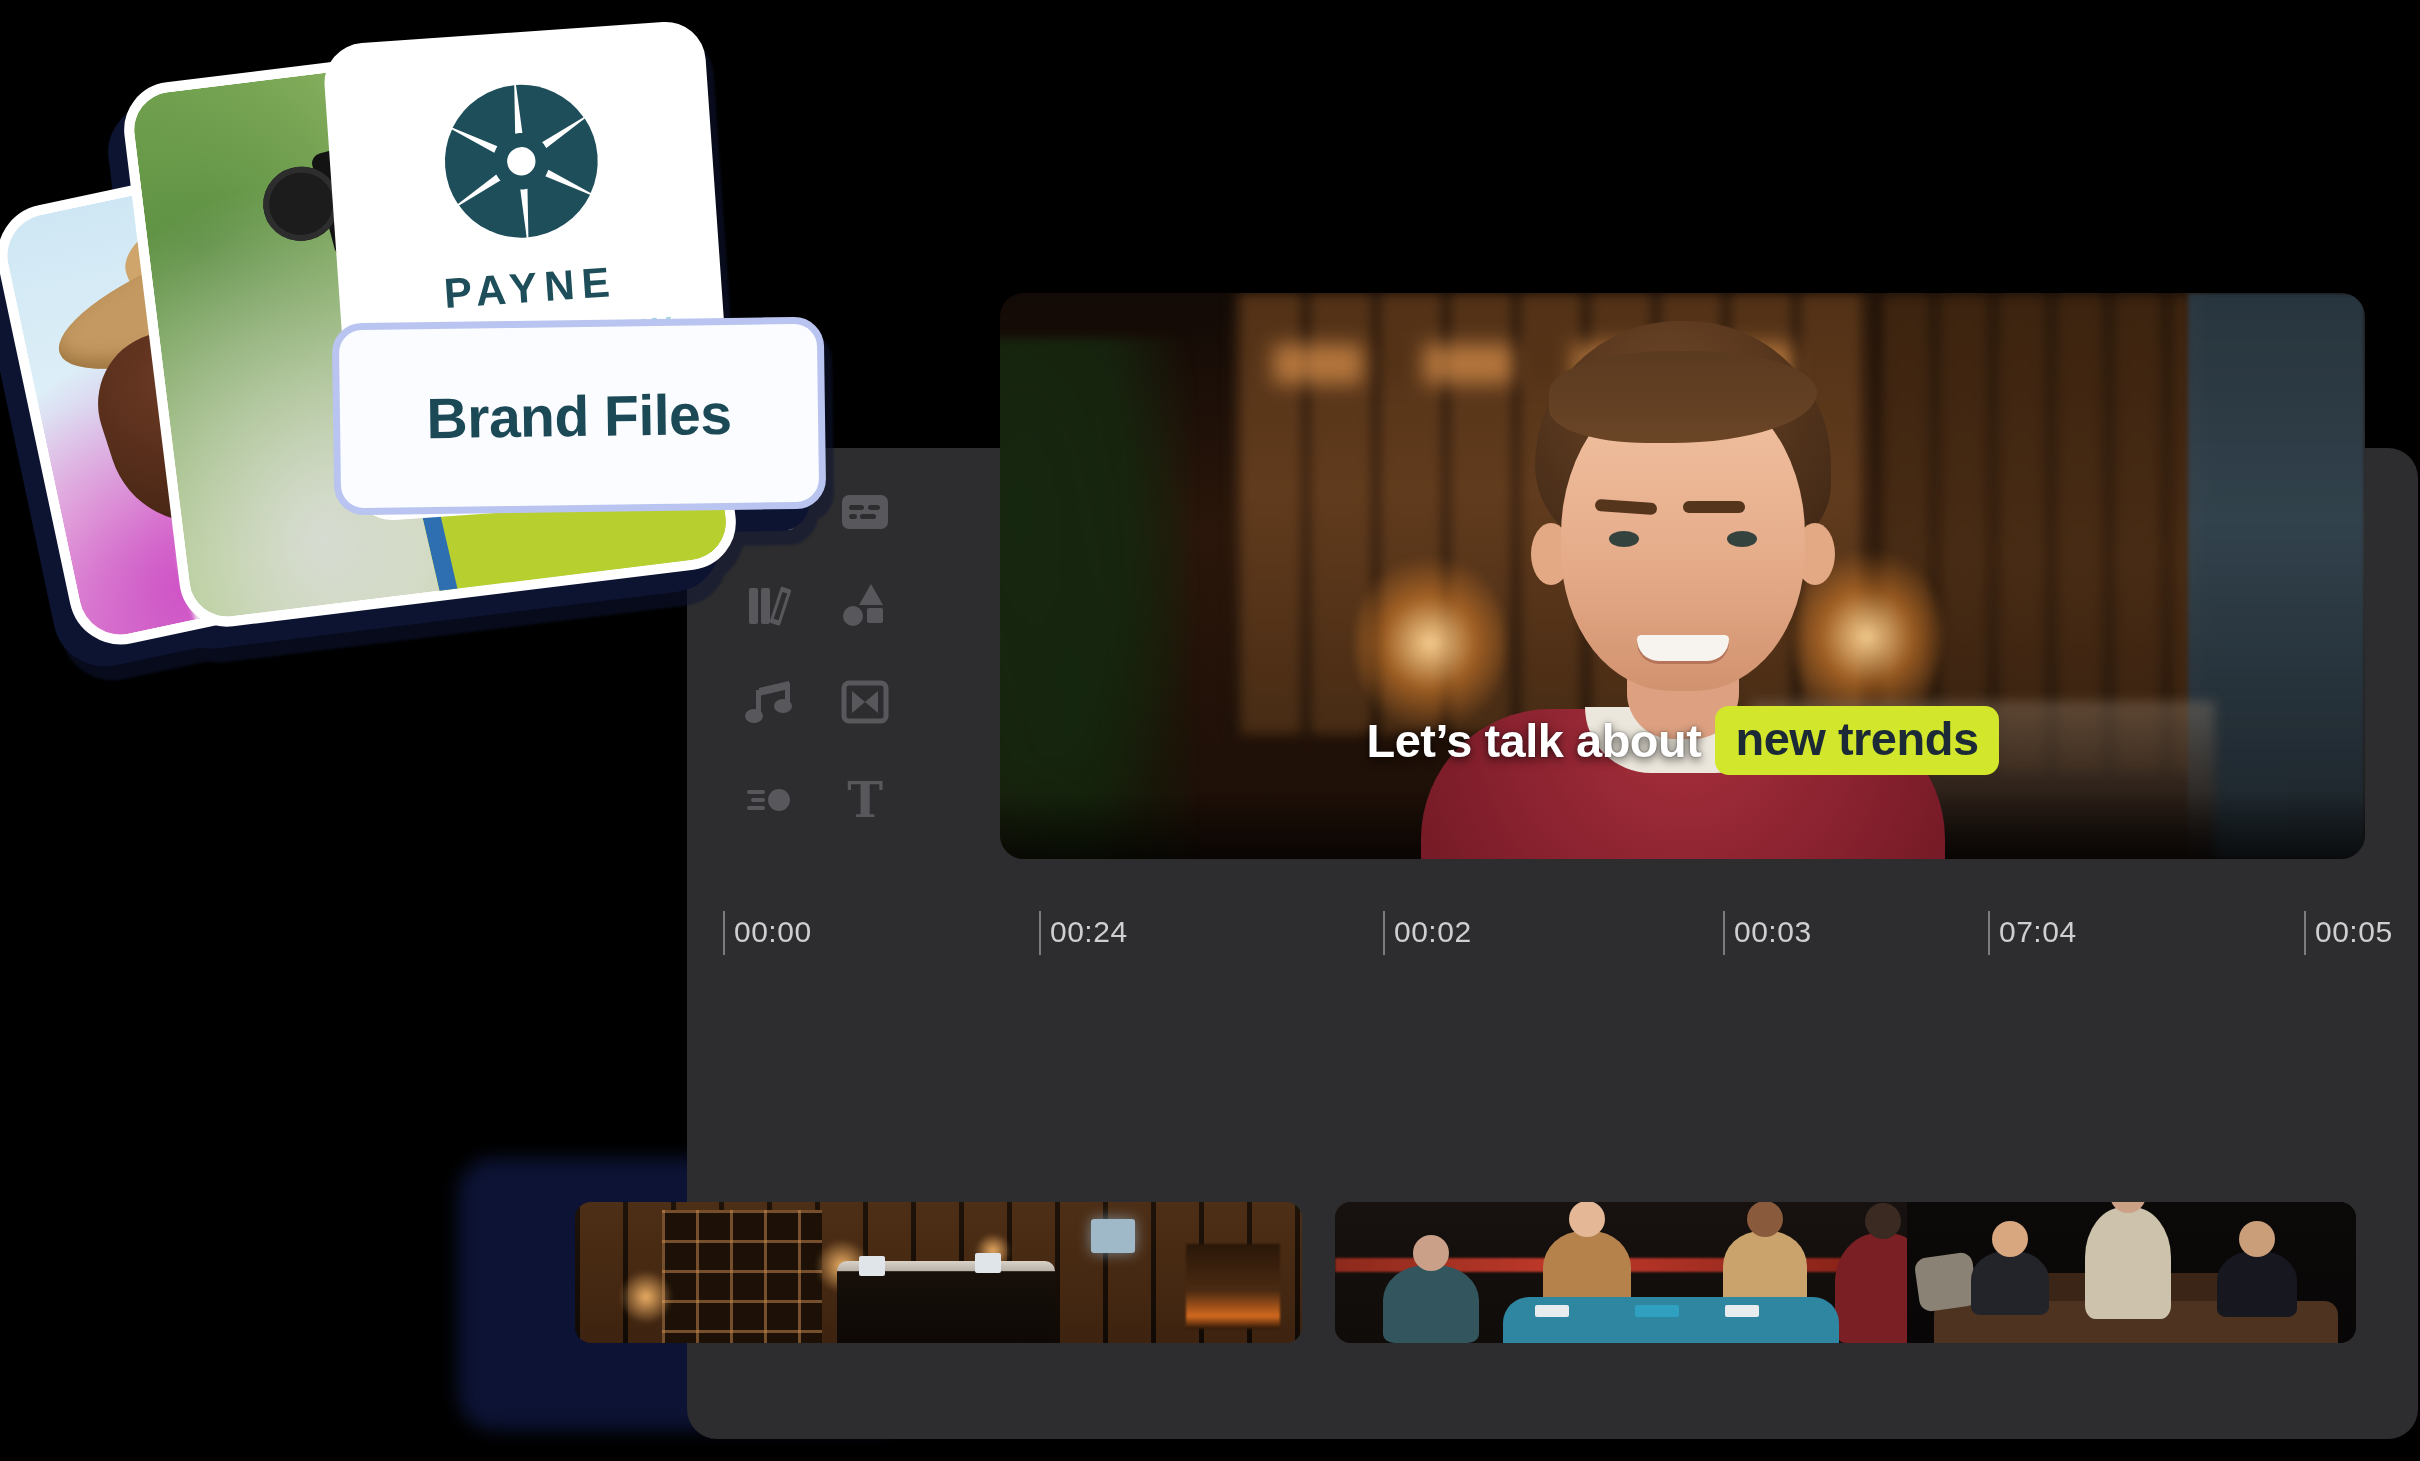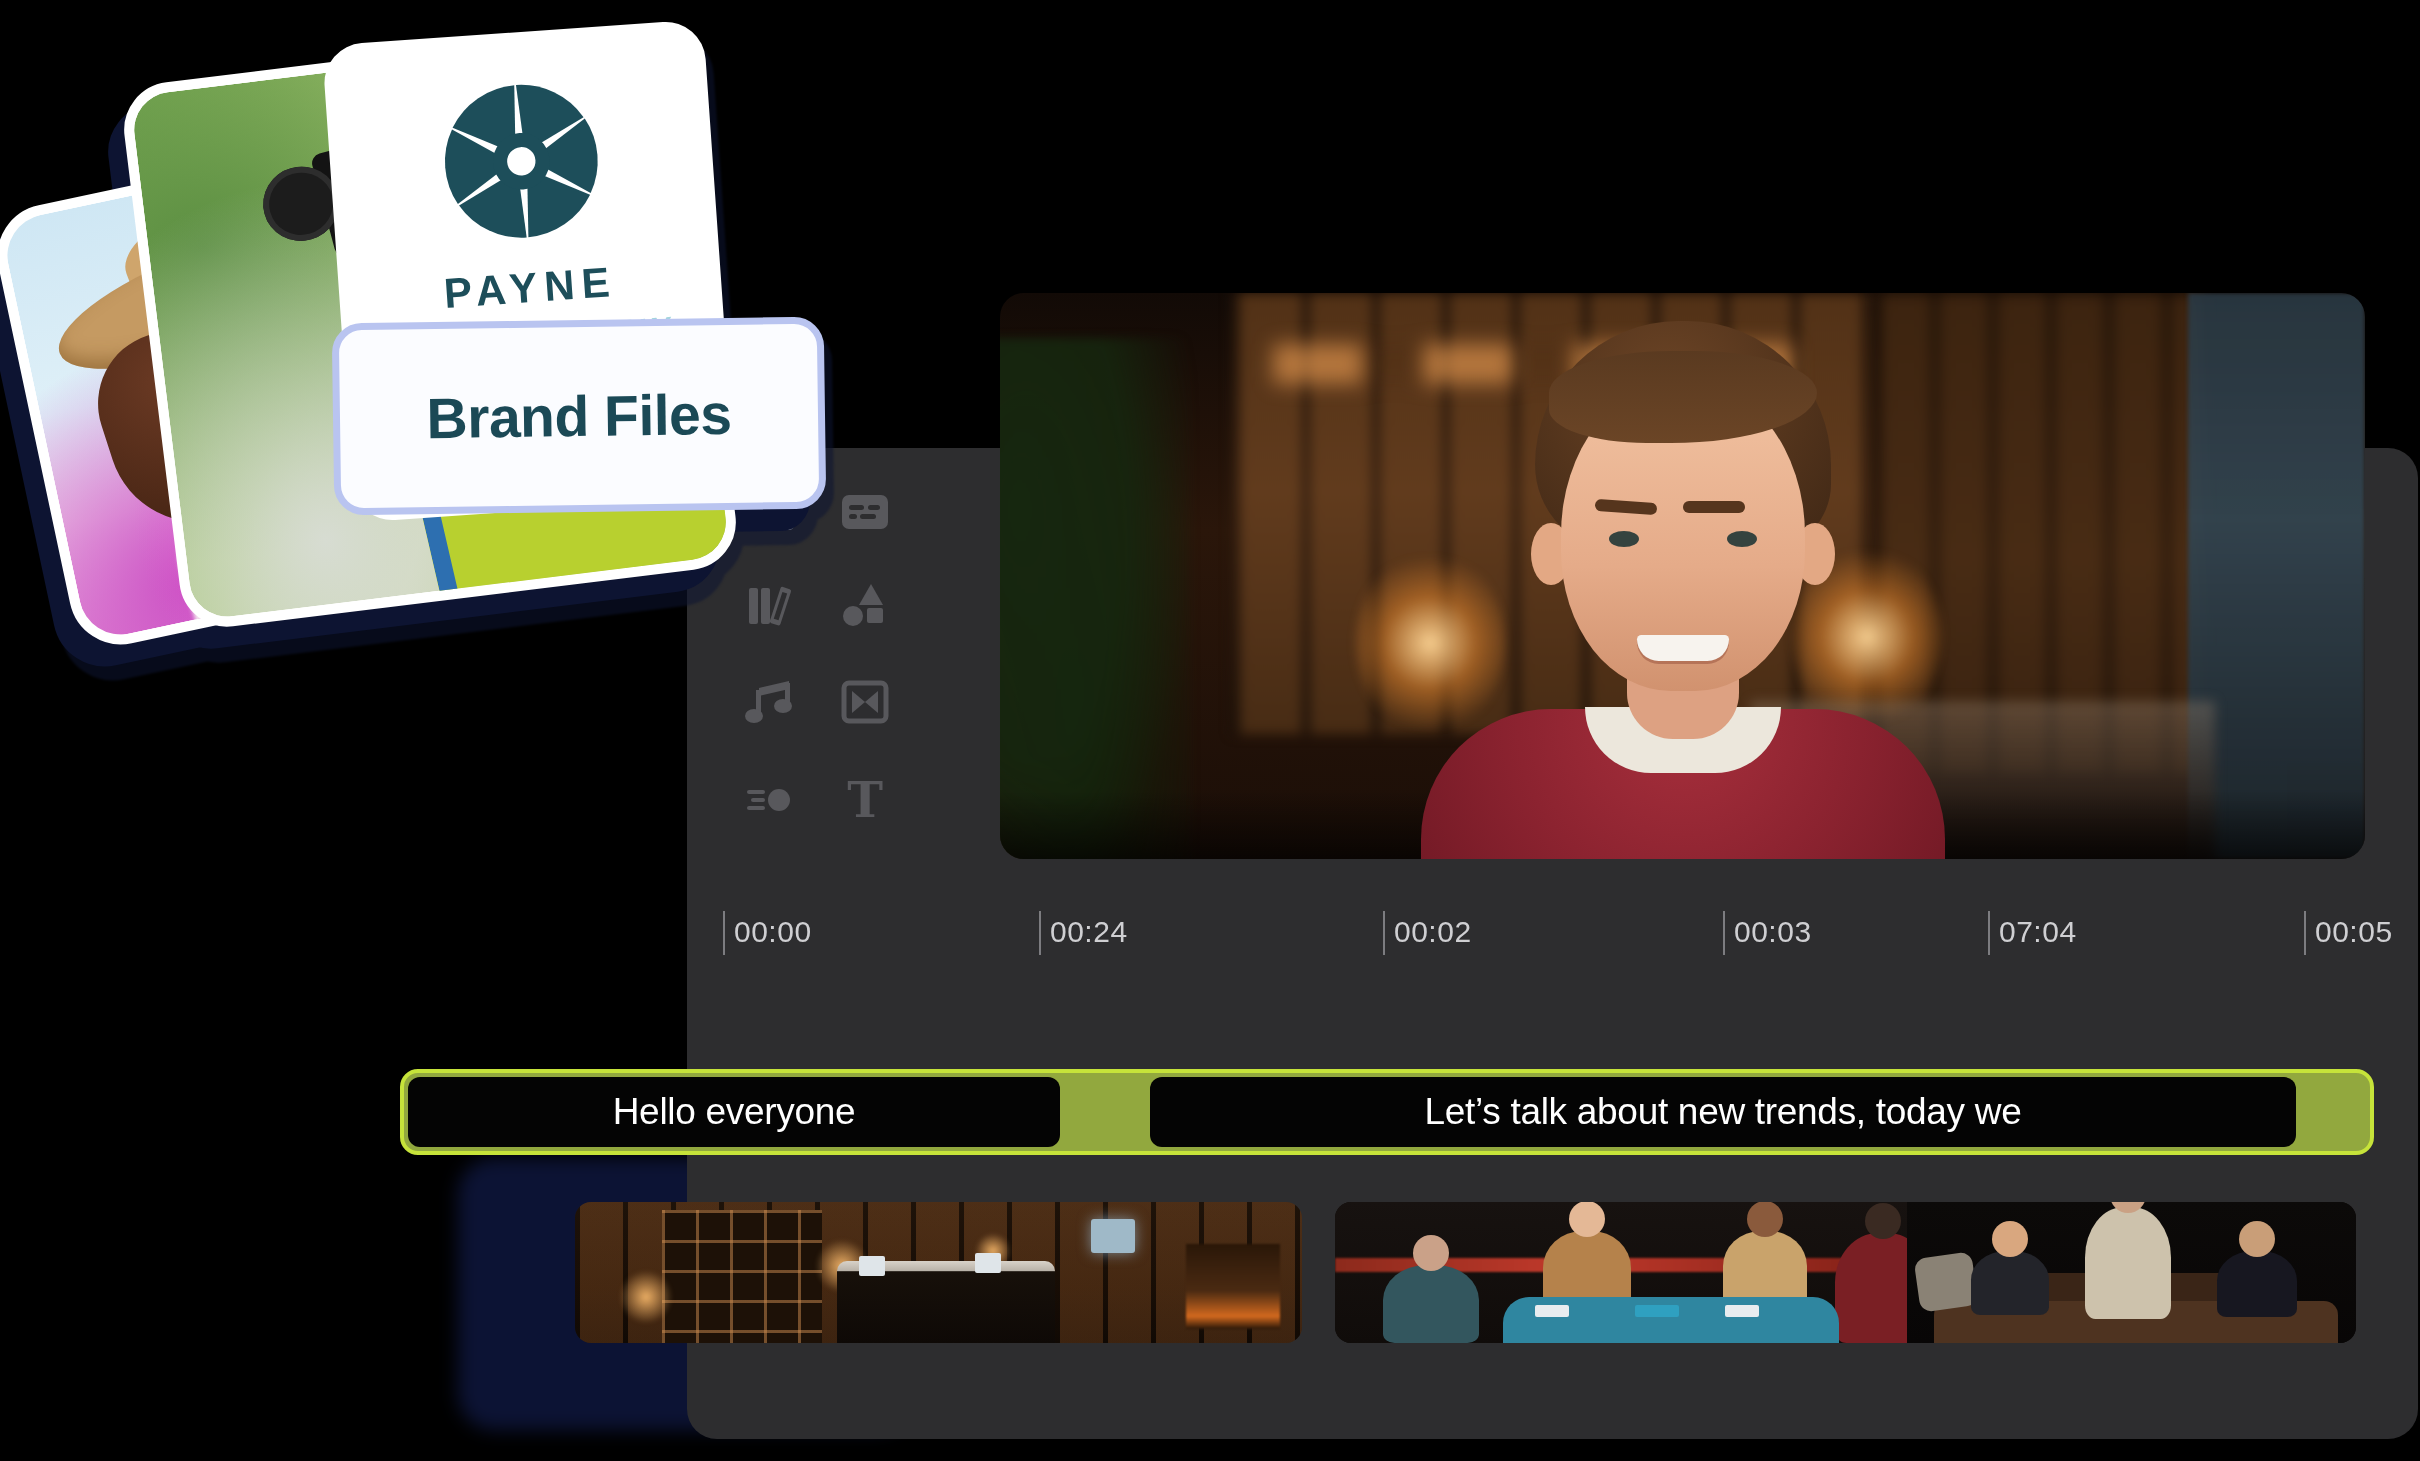--- a/index.html
+++ b/index.html
@@ -327,30 +327,26 @@
       <div class="p-ear-r"></div>
       <div class="p-face"></div>
       <div class="p-fringe"></div>
       <div class="p-brow b-l"></div>
       <div class="p-brow b-r"></div>
       <div class="p-eye e-l"></div>
       <div class="p-eye e-r"></div>
       <div class="p-smile"></div>
     </div>
 
+    <div class="vp-caption">
+      <span class="cap-text">Let’s talk about</span>
+      <span class="cap-chip">new trends</span>
+    </div>
   </div>
 
-  <div class="subtitle-bar">
-    <div class="sub-block sub-b1">
-      <span>Hello everyone</span>
-    </div>
-    <div class="sub-block sub-b2">
-      <span>Let’s talk about new trends, today we</span>
-    </div>
-  </div>
 
   <div class="clip clip-1">
     <div class="c1-panels"></div>
     <div class="c1-window"></div>
     <div class="c1-glow" style="left:6%;top:48%"></div>
     <div class="c1-glow" style="left:33%;top:26%"></div>
     <div class="c1-glow" style="left:55%;top:22%;width:36px;height:36px"></div>
     <div class="c1-desk"></div>
     <div class="c1-monitor" style="left:39%;top:38%"></div>
     <div class="c1-monitor" style="left:55%;top:36%"></div>

